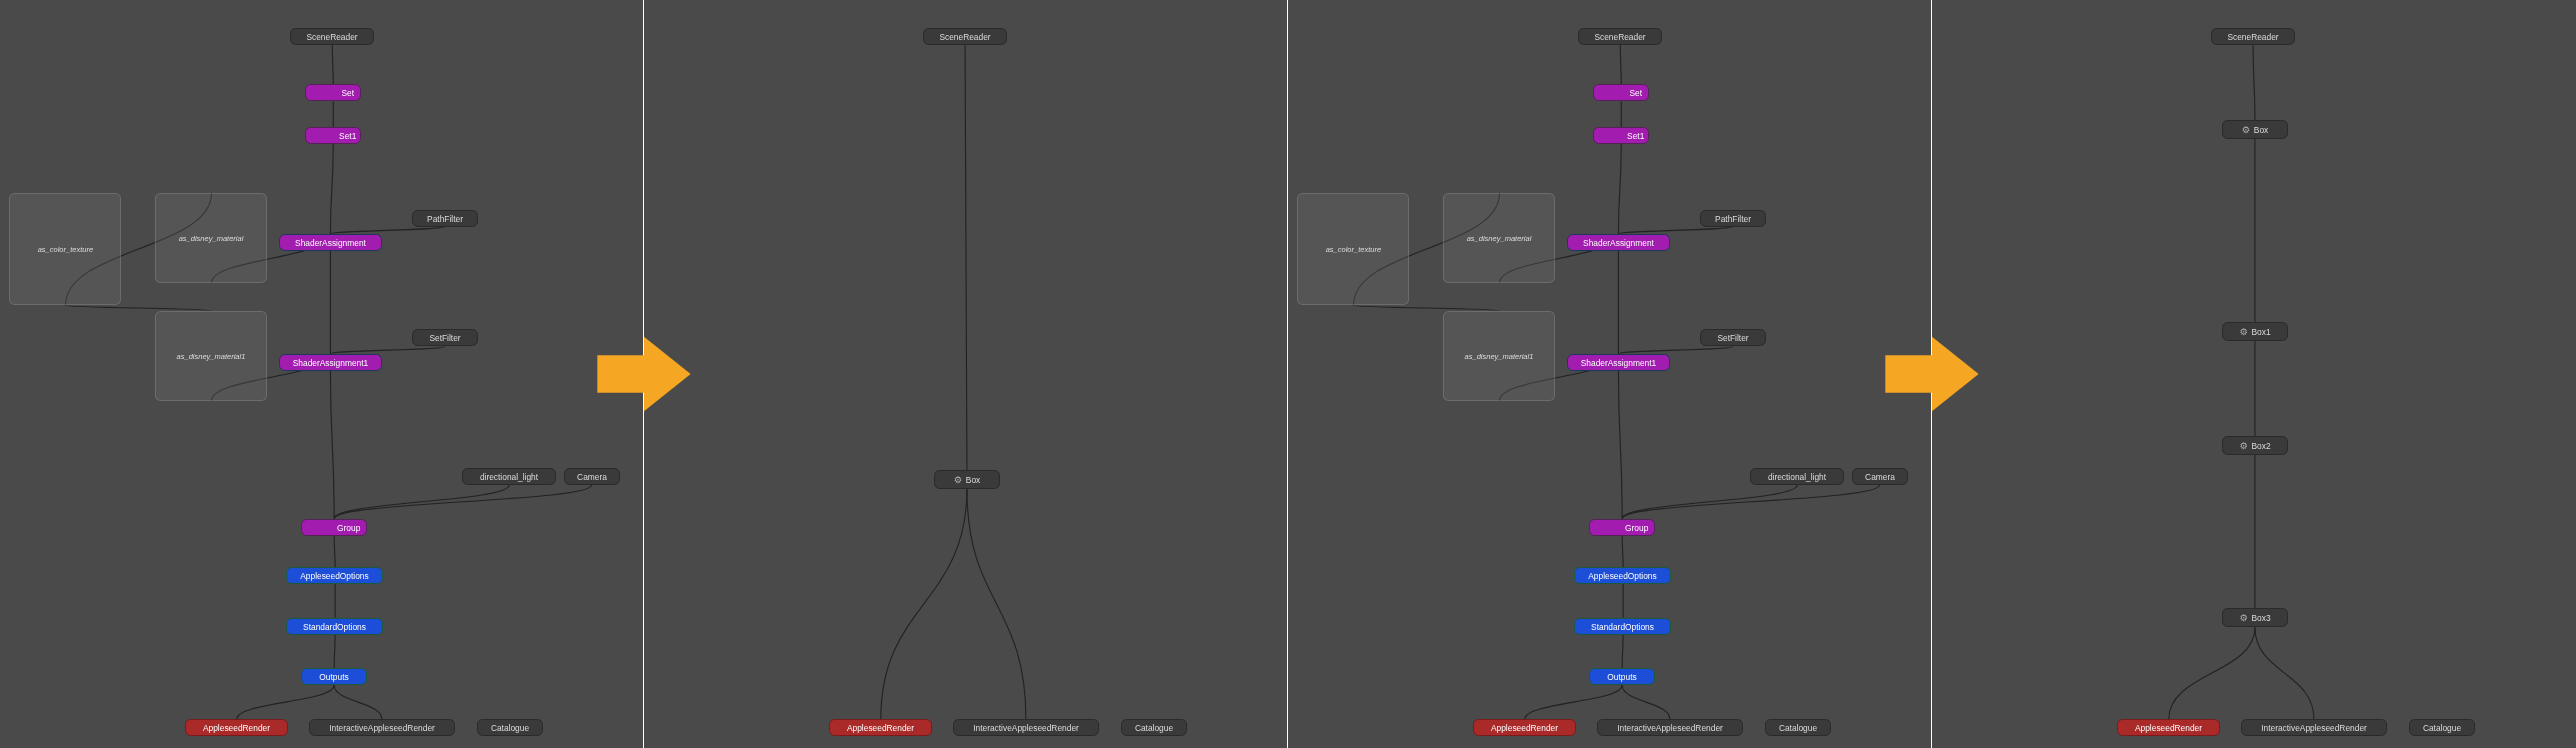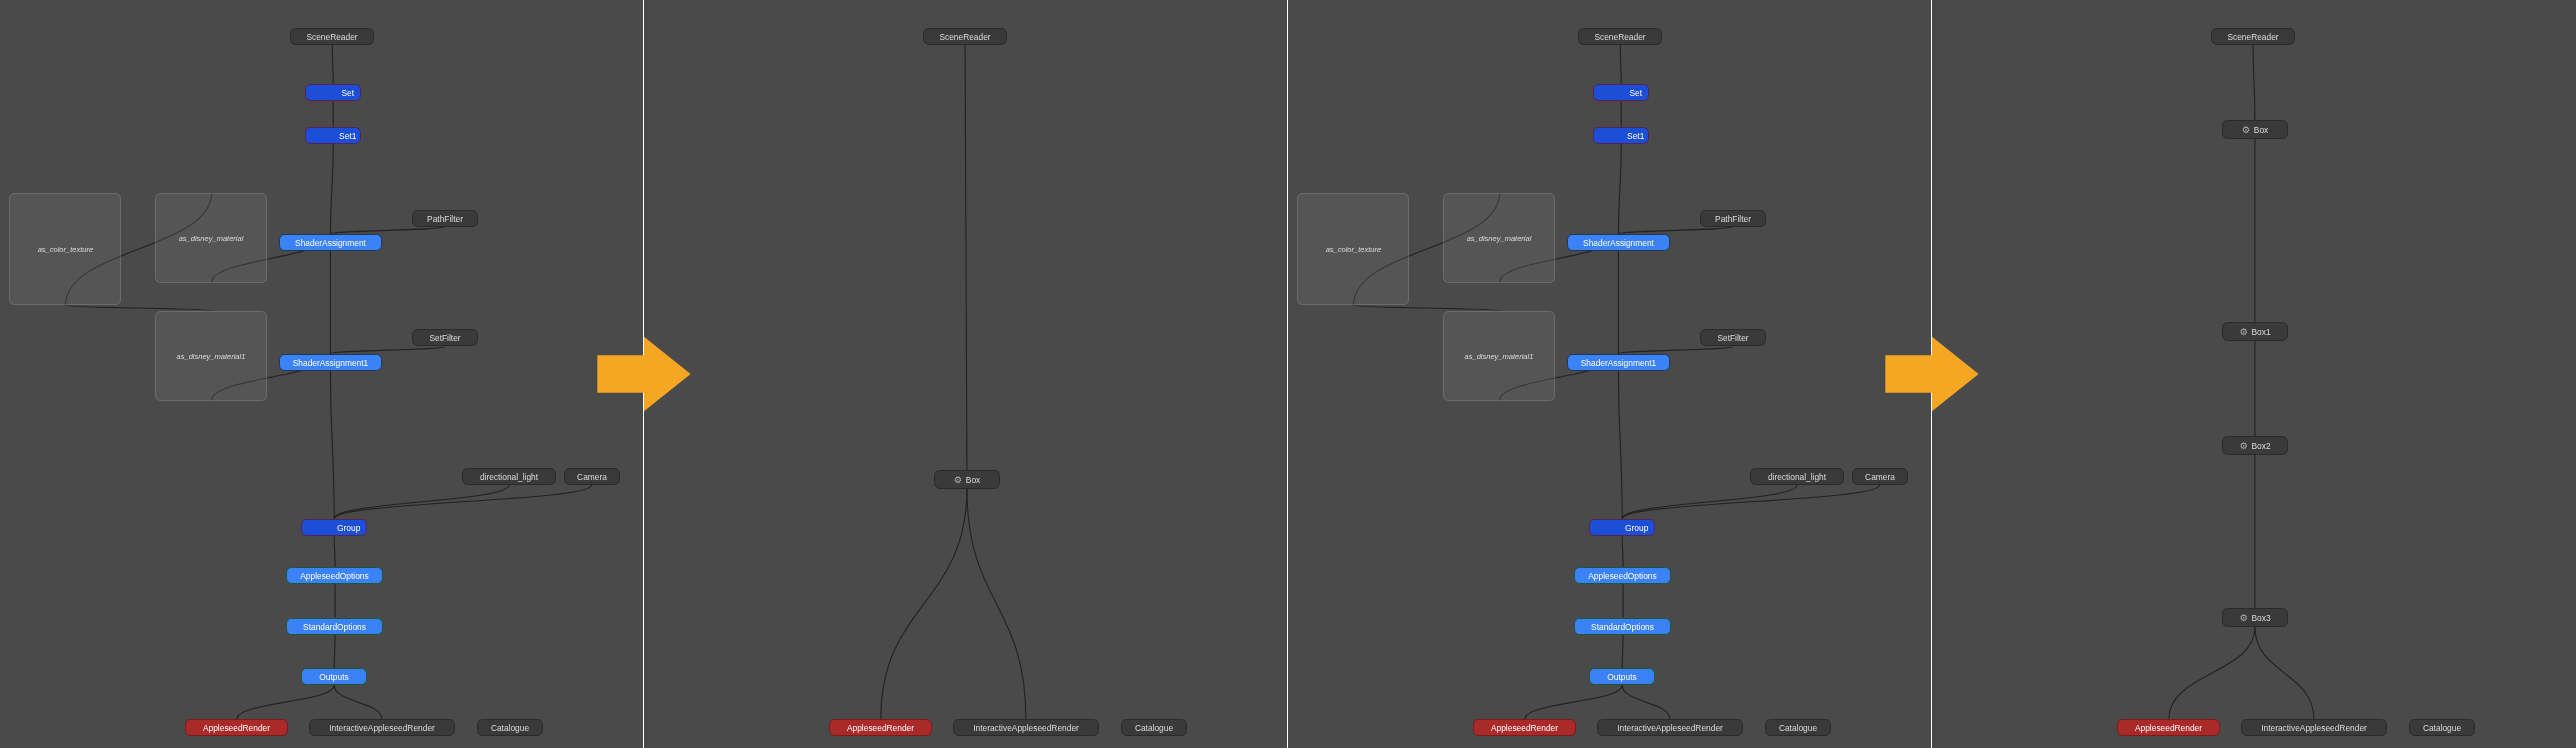--- a/index.html
+++ b/index.html
@@ -38,23 +38,23 @@
     font-size: 8.4px;
     color: #ddd;
     display: flex;
     align-items: center;
     justify-content: center;
     padding: 0 5.6px;
     white-space: nowrap;
     text-align: center;
   }
   .node.gray { background: #3a3a3a; border: 0.9px solid #2a2a2a; }
-  .node.purple { background: #1d4ed8; border: 0.9px solid #552255; color:#fff;padding-left:35px; }
-  .node.blue { background: #3b82f6; border: 0.9px solid #1a3a5a; color:#fff; }
-  .node.green { background: #3b82f6; border: 0.9px solid #1a5a3a; color:#fff; }
+  .node.purple { background: #a21caf; border: 0.9px solid #552255; color:#fff;padding-left:35px; }
+  .node.blue { background: #a21caf; border: 0.9px solid #1a3a5a; color:#fff; }
+  .node.green { background: #1d4ed8; border: 0.9px solid #1a5a3a; color:#fff; }
   .node.red { background: #aa2a2a; border: 0.9px solid #7a1a1a; color:#fff; }
   .node.bignode {
     background: rgba(120,120,120,0.25);
     border: 0.9px solid rgba(200,200,200,0.2);
     font-size: 7.5px;
     font-style: italic;
   }
   .node .icon { margin-right: 3.7px; opacity: 0.7; font-size: 9.4px; }
 
   svg.wires {

